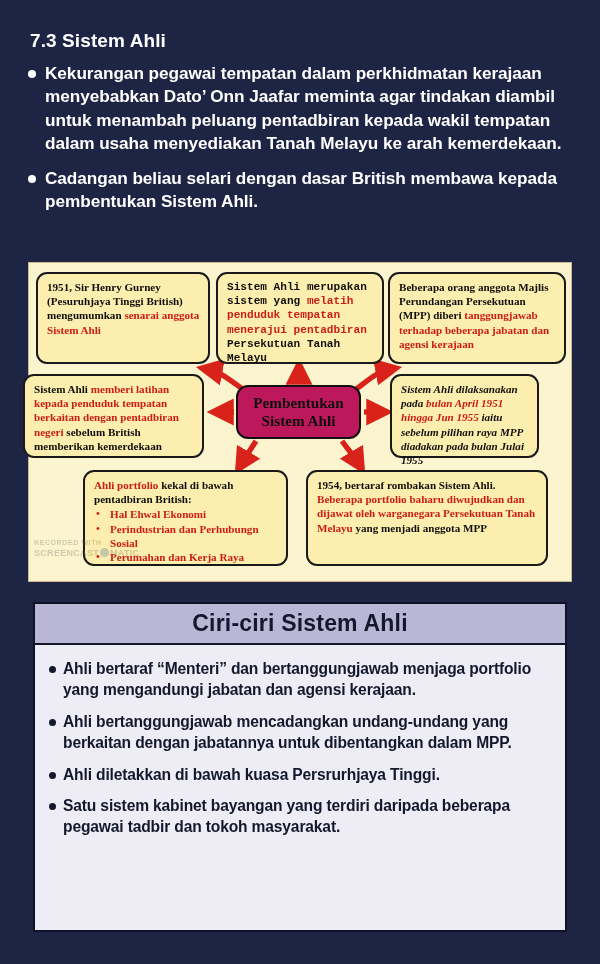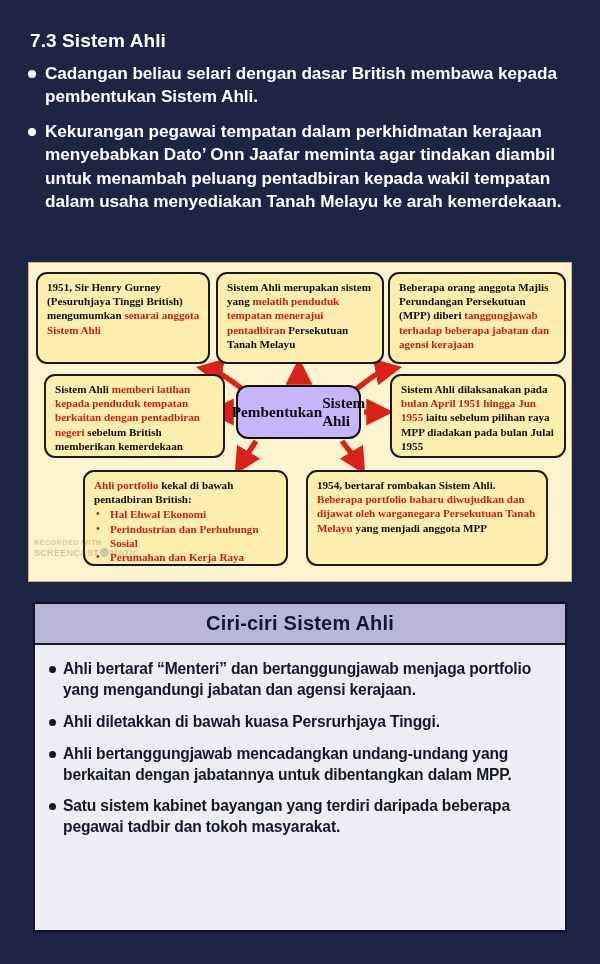--- a/index.html
+++ b/index.html
@@ -68,24 +68,24 @@
     font-weight: bold;
     line-height: 1.28;
     color: #100f0d;
     z-index: 3;
   }
   .dbox .r { color: #cc1d14; }
   .center-box {
     position: absolute;
     left: 236px; top: 385px;
     width: 125px; height: 54px;
-    background: #c4b5fd;
+    background: #be185d;
     border: 2.6px solid #111;
     border-radius: 12px;
-    display: flex; flex-direction: row;
+    display: flex; flex-direction: column;
     align-items: center; justify-content: center;
     font-family: "Liberation Serif", serif;
     font-weight: bold;
     font-size: 15.2px;
     color: #0d0d0d;
     line-height: 1.2;
     z-index: 5;
     box-sizing: border-box;
   }
   .arrows { position: absolute; left: 0; top: 0; width: 600px; height: 964px; z-index: 2; pointer-events: none; }
@@ -129,21 +129,21 @@
     border: 2px solid #0e1226;
     box-sizing: border-box;
     background: #eeecf5;
   }
   .ciri-head {
     height: 39px;
     background: #b9b6d6;
     border-bottom: 2px solid #15182c;
     display: flex; align-items: center; justify-content: center;
     color: #14182c;
-    font-size: 20px;
+    font-size: 23px;
     font-weight: bold;
     letter-spacing: .2px;
   }
   .ciri-body { padding: 14px 16px 10px 14px; }
   .ciri-item { display: flex; align-items: flex-start; margin-bottom: 11px; }
   .ciri-bullet {
     flex: 0 0 auto;
     width: 7px; height: 7px;
     border-radius: 50%;
     background: #14182c;
@@ -160,25 +160,25 @@
 </head>
 <body>
 
 <div id="page">
 
   <div class="section-title">7.3 Sistem Ahli</div>
 
   <div class="intro">
     <div class="intro-item">
       <span class="intro-bullet"></span>
-      <span class="intro-text">Cadangan beliau selari dengan dasar British membawa kepada pembentukan Sistem Ahli.</span>
+      <span class="intro-text">Kekurangan pegawai tempatan dalam perkhidmatan kerajaan menyebabkan Dato’ Onn Jaafar meminta agar tindakan diambil untuk menambah peluang pentadbiran kepada wakil tempatan dalam usaha menyediakan Tanah Melayu ke arah kemerdekaan.</span>
     </div>
     <div class="intro-item">
       <span class="intro-bullet"></span>
-      <span class="intro-text">Kekurangan pegawai tempatan dalam perkhidmatan kerajaan menyebabkan Dato’ Onn Jaafar meminta agar tindakan diambil untuk menambah peluang pentadbiran kepada wakil tempatan dalam usaha menyediakan Tanah Melayu ke arah kemerdekaan.</span>
+      <span class="intro-text">Cadangan beliau selari dengan dasar British membawa kepada pembentukan Sistem Ahli.</span>
     </div>
   </div>
 
   <div class="diagram-panel"></div>
 
   <svg class="arrows" viewBox="0 0 600 964">
     <defs>
       <marker id="ah" markerWidth="5" markerHeight="5" refX="3.1" refY="2.5" orient="auto">
         <path d="M0,0 L5,2.5 L0,5 z" fill="#d9231a"></path>
       </marker>
@@ -197,30 +197,30 @@
 
       <path d="M256,441 C249,452 246,456 240,466"></path>
 
       <path d="M342,441 C350,452 354,456 360,466"></path>
     </g>
   </svg>
 
   <div class="dbox" id="db0" style="left:36px; top:272px; width:174px; height:92px;">
       <div><span>1951, Sir Henry Gurney (Pesuruhjaya Tinggi British) mengumumkan </span><span class="r">senarai anggota Sistem Ahli</span></div>
     </div>
-  <div class="dbox" id="db1" style="left:216px; top:272px; width:168px; height:92px;">
+  <div class="dbox" id="db1" style="left:216px; top:272px; width:168px; height:92px;font-family:Liberation Mono, monospace;">
       <div><span>Sistem Ahli merupakan sistem yang </span><span class="r">melatih penduduk tempatan menerajui pentadbiran </span><span>Persekutuan Tanah Melayu</span></div>
     </div>
   <div class="dbox" id="db2" style="left:388px; top:272px; width:178px; height:92px;">
       <div><span>Beberapa orang anggota Majlis Perundangan Persekutuan (MPP) diberi </span><span class="r">tanggungjawab terhadap beberapa jabatan dan agensi kerajaan</span></div>
     </div>
-  <div class="dbox" id="db3" style="left:44px; top:374px; width:181px; height:84px;">
+  <div class="dbox" id="db3" style="left:23px; top:374px; width:181px; height:84px;">
       <div><span>Sistem Ahli </span><span class="r">memberi latihan kepada penduduk tempatan berkaitan dengan pentadbiran negeri </span><span>sebelum British memberikan kemerdekaan</span></div>
     </div>
-  <div class="dbox" id="db4" style="left:390px; top:374px; width:176px; height:84px;">
+  <div class="dbox" id="db4" style="left:390px; top:374px; width:149px; height:84px;font-style:italic;">
       <div><span>Sistem Ahli dilaksanakan pada </span><span class="r">bulan April 1951 hingga Jun 1955 </span><span>iaitu sebelum pilihan raya MPP diadakan pada bulan Julai 1955</span></div>
     </div>
   <div class="dbox" id="db5" style="left:83px; top:470px; width:205px; height:96px;">
       <div><span class="r">Ahli portfolio </span><span>kekal di bawah pentadbiran British:</span></div>
       <ul class="blist">
         <li class="r">Hal Ehwal Ekonomi</li>
         <li class="r">Perindustrian dan Perhubungn Sosial</li>
         <li class="r">Perumahan dan Kerja Raya</li>
       </ul>
     </div>
@@ -242,26 +242,26 @@
 
   <div class="ciri-card">
     <div class="ciri-head">Ciri-ciri Sistem Ahli</div>
     <div class="ciri-body">
       <div class="ciri-item">
         <span class="ciri-bullet"></span>
         <span class="ciri-text">Ahli bertaraf “Menteri” dan bertanggungjawab menjaga portfolio yang mengandungi jabatan dan agensi kerajaan.</span>
       </div>
       <div class="ciri-item">
         <span class="ciri-bullet"></span>
+        <span class="ciri-text">Ahli bertanggungjawab mencadangkan undang-undang yang berkaitan dengan jabatannya untuk dibentangkan dalam MPP.</span>
+      </div>
+      <div class="ciri-item">
+        <span class="ciri-bullet"></span>
         <span class="ciri-text">Ahli diletakkan di bawah kuasa Persrurhjaya Tinggi.</span>
       </div>
       <div class="ciri-item">
         <span class="ciri-bullet"></span>
-        <span class="ciri-text">Ahli bertanggungjawab mencadangkan undang-undang yang berkaitan dengan jabatannya untuk dibentangkan dalam MPP.</span>
-      </div>
-      <div class="ciri-item">
-        <span class="ciri-bullet"></span>
         <span class="ciri-text">Satu sistem kabinet bayangan yang terdiri daripada beberapa pegawai tadbir dan tokoh masyarakat.</span>
       </div>
     </div>
   </div>
 
 </div>
 
 </body></html>

